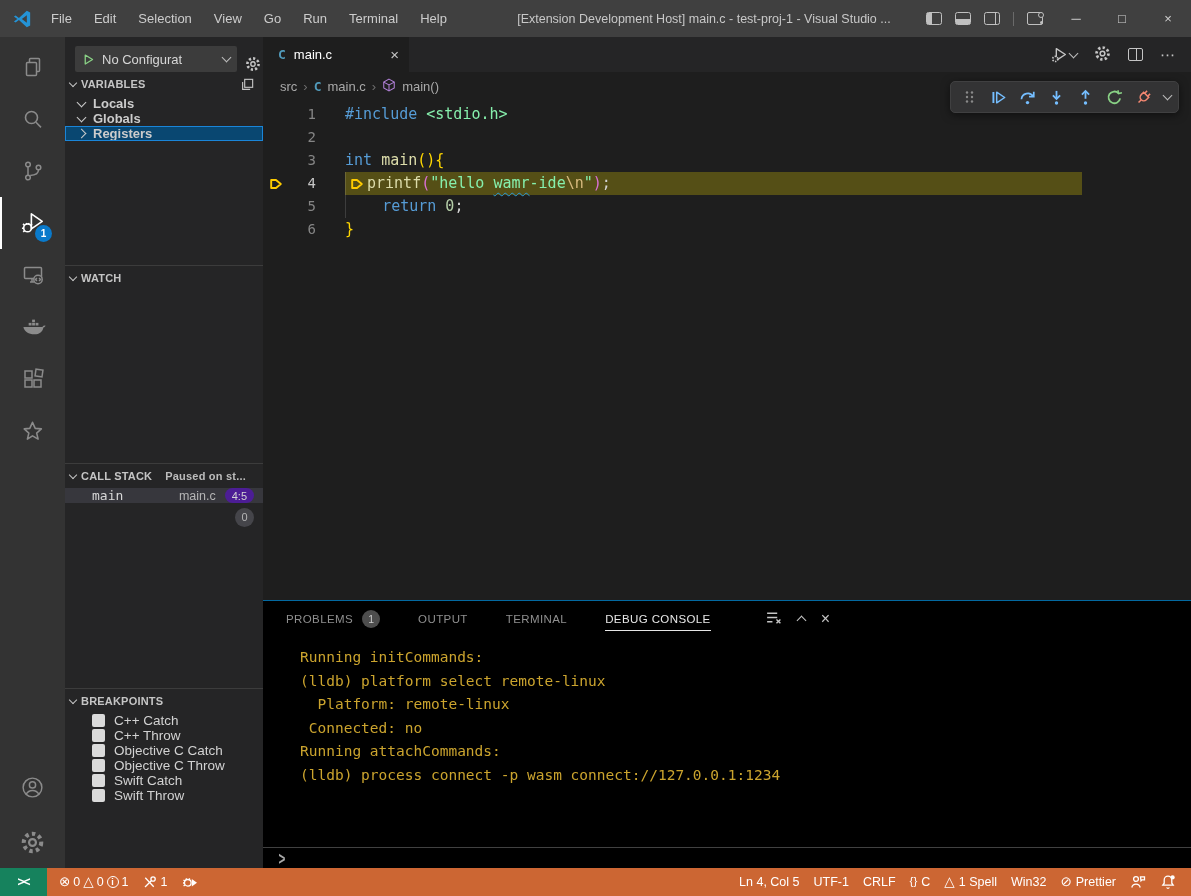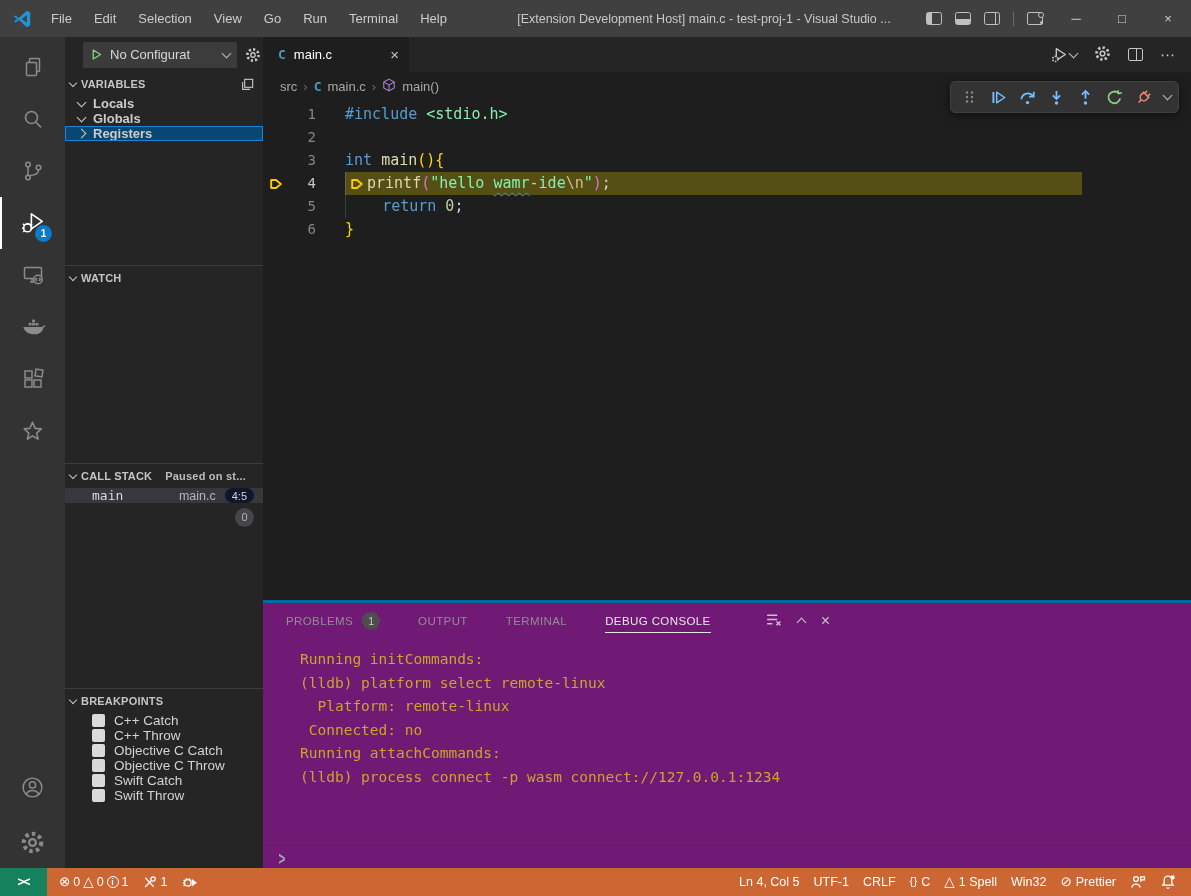--- a/index.html
+++ b/index.html
@@ -28,39 +28,39 @@
   
   .main-row { flex:1; display:flex; min-height:0; }
   .activitybar { flex:0 0 65px; background:#333333; display:flex; flex-direction:column; align-items:stretch; padding-top:4px; }
   .act-item { height:52px; display:flex; align-items:center; justify-content:center; color:#8b8b8b; position:relative; }
   .act-item.active { color:#ffffff; box-shadow:inset 2px 0 0 #ffffff; }
   .act-badge { position:absolute; right:13px; bottom:7px; min-width:17px; height:17px; border-radius:50%; background:#0a7acb; color:#fff; font-size:10px; display:flex; align-items:center; justify-content:center; font-weight:bold; }
   .act-bottom { margin-top:auto; padding-bottom:6px; }
 
   
   .sidebar { flex:0 0 198px; background:#252526; display:flex; flex-direction:column; overflow:hidden; }
-  .debug-toolbar-row { flex:0 0 35px; display:flex; align-items:center; padding:0 2px 0 18px; gap:8px; }
+  .debug-toolbar-row { flex:0 0 35px; display:flex; align-items:flex-end; padding:0 2px 0 10px; gap:8px; }
   .config-dropdown { flex:1; height:26px; background:#3c3c3c; border-radius:2px; display:flex; align-items:center; padding:0 7px; gap:7px; min-width:0; }
   .config-label { flex:1; color:#d7d7d7; font-size:13px; white-space:nowrap; overflow:hidden; }
   .cv { display:inline-block; width:7px; height:7px; border-left:1.4px solid #bdbdbd; border-bottom:1.4px solid #bdbdbd; }
   .cv-down { transform:rotate(-45deg); margin-top:-3px; }
   .cv-up { transform:rotate(135deg); margin-top:3px; }
   .pane { border-top:1px solid #3c3c3c; display:flex; flex-direction:column; overflow:hidden; }
   .pane.first { border-top:none; }
   .pane-header { flex:0 0 24px; display:flex; align-items:center; gap:5px; padding:0 8px 0 5px; font-size:11px; font-weight:bold; color:#c5c5c5; letter-spacing:.2px; }
   .pane-header .cv { width:6px; height:6px; border-color:#c5c5c5; }
   .paused-label { margin-left:8px; font-size:11px; color:#bcbcbc; white-space:nowrap; overflow:hidden; flex:1; }
   .hdr-action { margin-left:auto; color:#c5c5c5; display:flex; }
   .tree-row { flex:0 0 26px; display:flex; align-items:center; gap:8px; padding-left:13px; font-weight:bold; color:#cccccc; font-size:13px; }
   .tree-row .cv { border-color:#cccccc; }
   .tree-row.selected { background:#094771; outline:1px solid #1a85d8; outline-offset:-1px; }
   .cs-row { flex:0 0 26px; display:flex; align-items:center; background:#37373d; padding:0 9px 0 27px; }
   .cs-fn { font-family:"DejaVu Sans Mono",monospace; font-size:13px; color:#d8d8d8; }
   .cs-file { margin-left:auto; color:#b5b5b5; font-size:12.5px; margin-right:9px; }
-  .cs-pill { background:#0f172a; border-radius:10px; padding:1.5px 7px; font-size:11px; color:#d4d4d4; }
+  .cs-pill { background:#4c1d95; border-radius:10px; padding:1.5px 7px; font-size:11px; color:#d4d4d4; }
   .zero-row { flex:0 0 28px; display:flex; align-items:center; justify-content:flex-end; padding-right:9px; }
   .zero-badge { width:19px; height:19px; border-radius:50%; background:#45454a; color:#b5b5b5; font-size:11px; display:flex; align-items:center; justify-content:center; }
   .bp-row { flex:0 0 26px; display:flex; align-items:center; gap:9px; padding-left:27px; color:#d2d2d2; font-size:13.5px;text-align:center; }
   .checkbox { width:13px; height:13px; background:#dadada; border-radius:2px; flex:0 0 13px; }
   .pane-var { flex:0 0 193px; } .pane-watch { flex:0 0 198px; } .pane-cs { flex:0 0 225px; } .pane-bp { flex:1; }
 
   
   .maincol { flex:1; display:flex; flex-direction:column; min-width:0; background:#1e1e1e; }
   .tabbar { flex:0 0 35px; background:#252526; display:flex; align-items:stretch; }
   .tab { width:146px; background:#1e1e1e; display:flex; align-items:center; gap:8px; padding:0 10px 0 15px; color:#ffffff; font-size:13px; }
@@ -86,21 +86,21 @@
   .code-line.current .content { background:#554f16; width:737px; }
   .inline-arrow { display:inline-flex; margin:0 3px 0 4px; }
   .tk-kw{color:#569cd6}.tk-fn{color:#dcdcaa}.tk-str{color:#86efac}.tk-esc{color:#d7ba7d}
   .tk-num{color:#b5cea8}.tk-b1{color:#ffd700}.tk-b2{color:#da70d6}.tk-pl{color:#d4d4d4}
   .sq { text-decoration:underline; text-decoration-style:wavy; text-decoration-color:#2a9bd7; text-underline-offset:4px; text-decoration-thickness:1px; }
 
   .debug-toolbar { position:absolute; top:9px; right:12px; height:32px; background:#333334; border:1px solid #404041; border-radius:5px; display:flex; align-items:center; padding:0 7px; gap:6px; box-shadow:0 2px 8px rgba(0,0,0,.5); z-index:5; }
   .dt-btn { width:23px; height:24px; display:flex; align-items:center; justify-content:center; }
 
   
-  .panel { flex:0 0 268px; border-top:3px solid #0369a1; display:flex; flex-direction:column; background:#701a75;margin-top:21px; }
+  .panel { flex:0 0 268px; border-top:1px solid #0369a1; display:flex; flex-direction:column; background:#000000;margin-top:21px; }
   .panel-tabs { flex:0 0 36px; display:flex; align-items:center; padding:0 8px 0 23px; gap:38px; }
   .panel-tab { display:flex; align-items:center; gap:9px; height:100%; color:#8f8f8f; font-size:11.5px; letter-spacing:.4px; position:relative; white-space:nowrap; }
   .panel-tab.active { color:#e7e7e7; }
   .panel-tab.active::after { content:""; position:absolute; left:0; right:0; bottom:6px; height:1px; background:#e7e7e7; }
   .ptab-badge { background:#4d4d4d; color:#cccccc; border-radius:50%; width:18px; height:18px; font-size:10.5px; display:flex; align-items:center; justify-content:center; letter-spacing:0; }
   .filter-input { margin-left:auto; width:358px; height:25px; background:#3c3c3c; border:none; outline:none; color:#cccccc; font-size:13px; padding:0 8px; font-family:"Liberation Sans",sans-serif; }
   .filter-input::placeholder { color:#969696; }
   .panel-icons { display:flex; align-items:center; gap:16px; padding:0 10px 0 16px; color:#c5c5c5; }
   .panel-icons .cv { border-color:#c5c5c5; }
   .panel-x { font-size:16px; }

